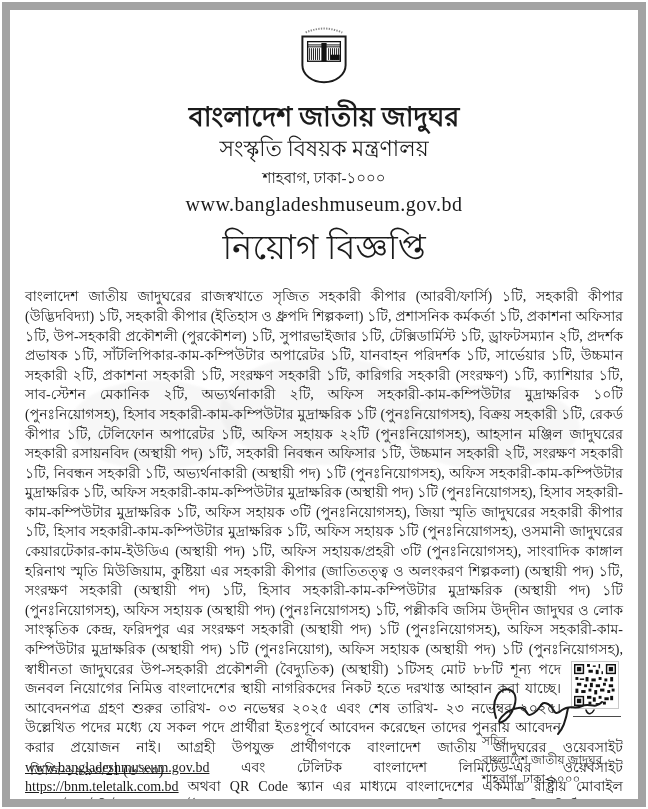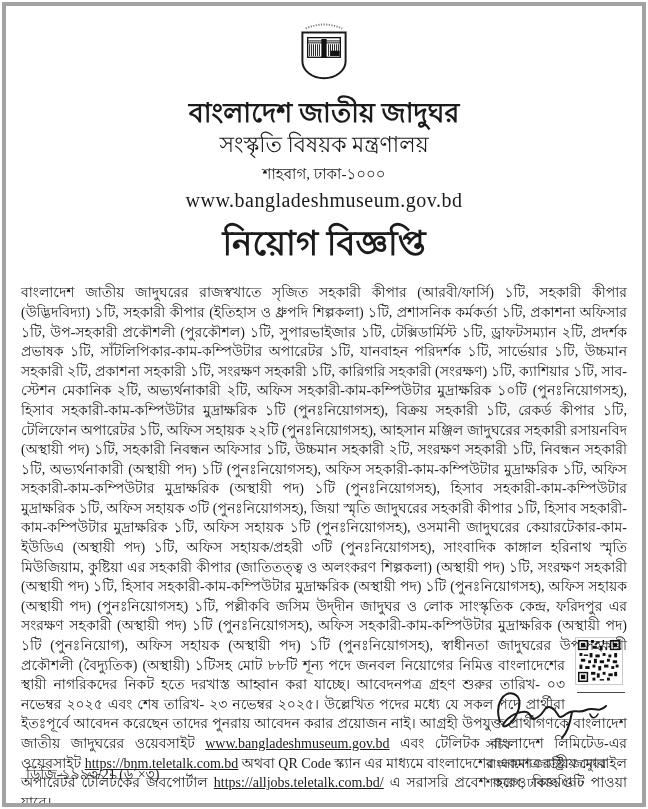--- a/index.html
+++ b/index.html
@@ -1,32 +1,32 @@
 <!DOCTYPE html>
 <html><head>
 <meta charset="utf-8">
 <style>
   * { margin:0; padding:0; box-sizing:border-box; }
   html,body { background:#ffffff; }
   body { width:648px; height:809px; font-family:"Liberation Serif", serif; color:#1b1b1b; }
   .frame {
     width:644px; height:805px; margin:2px;
-    border:4px solid #a3a3a3;
+    border:8px solid #a3a3a3;
     background:#ffffff;
     position:relative;
     padding:10px 12px 8px 12px;
     overflow:hidden;
   }
   .center { text-align:center; }
   .logo-wrap { text-align:center; margin-top:2px; }
   .org-name   { font-size:27px; font-weight:bold; line-height:1.15; margin-top:4px; }
   .ministry   { font-size:22px; font-weight:normal; line-height:1.15; margin-top:3px; }
   .addr       { font-size:15px; margin-top:5px; }
   .site       { font-size:20px; margin-top:2px; letter-spacing:.5px; }
-  .notice-title { font-size:34px; font-weight:bold; margin-top:5px; margin-bottom:9px; }
+  .notice-title { font-size:34px; font-weight:normal; margin-top:5px; margin-bottom:9px; }
   .para {
     text-align:justify;
     font-size:14px;
     line-height:19.6px;
     padding:0 3px;
     position:relative;
     z-index:2;
   }
   .para .link { text-decoration:underline; white-space:nowrap; }
   .qrbox {

